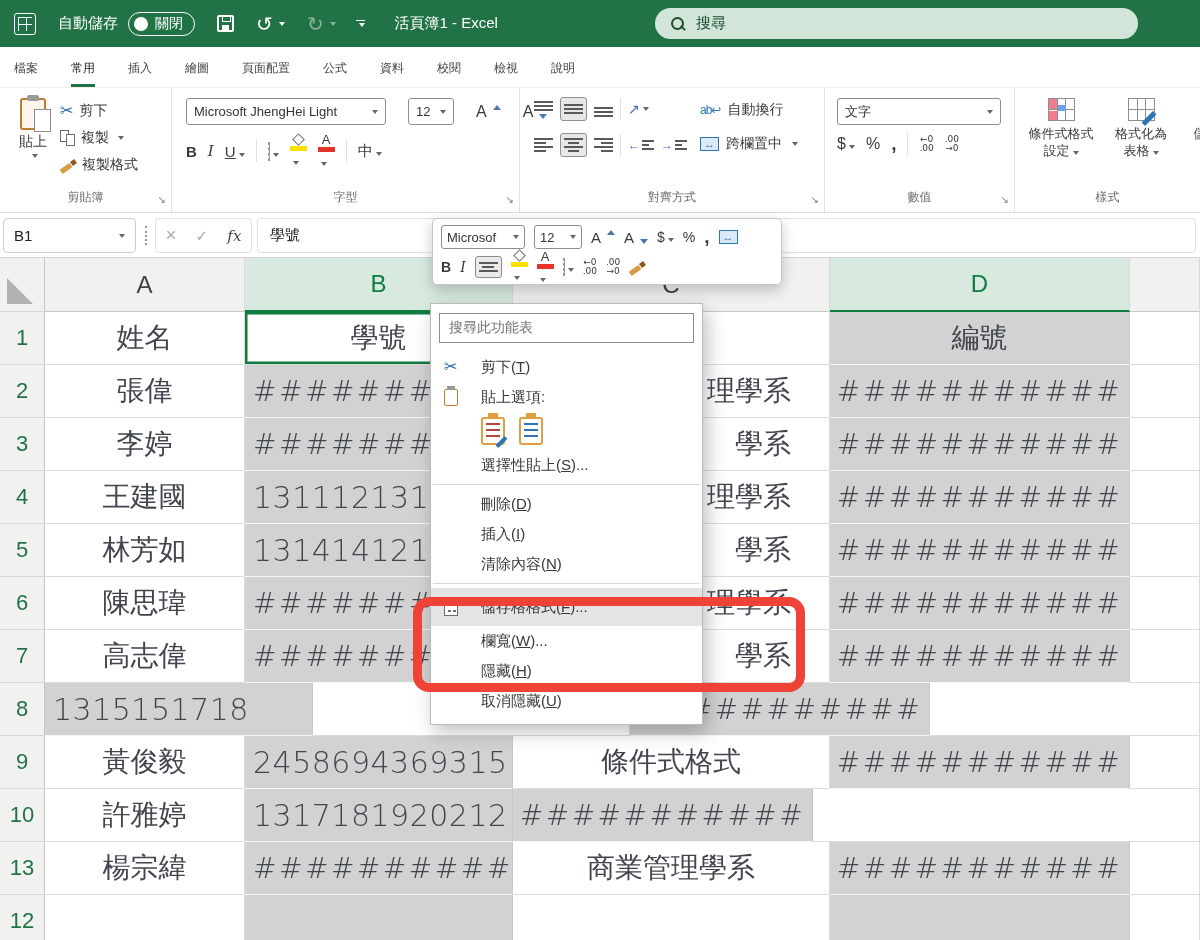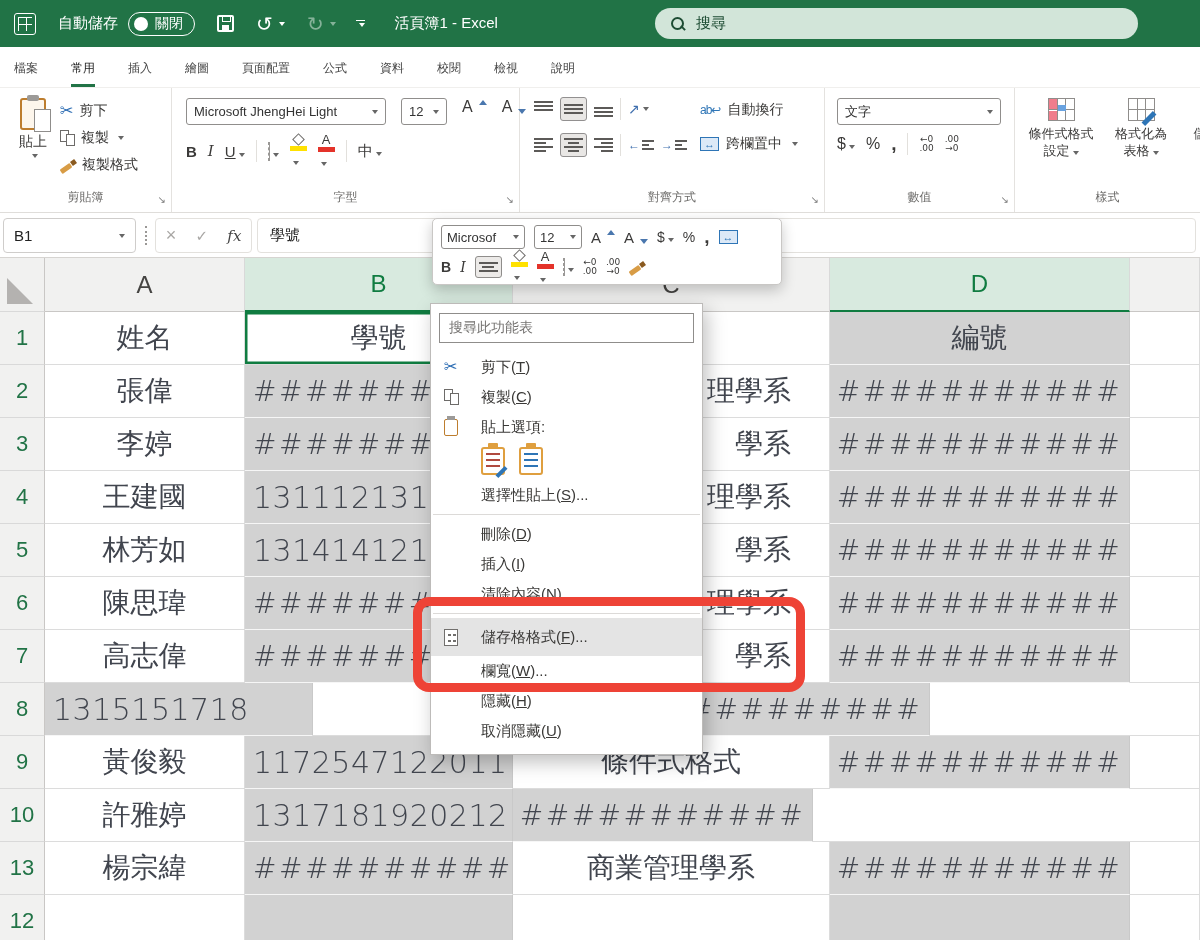--- a/index.html
+++ b/index.html
@@ -65,21 +65,21 @@
   .clip-rows{position:absolute;left:60px;top:14px;display:flex;flex-direction:column;gap:9px}
   .ic-cut{color:#2b6cb3;font-size:16px;line-height:1}
   .ic-copy{position:relative;width:15px;height:16px}
   .ic-copy i{position:absolute;left:0;top:0;width:9px;height:12px;border:1.3px solid #6d6b69;background:#fff}
   .ic-copy b{position:absolute;right:0;bottom:0;width:9px;height:12px;border:1.3px solid #6d6b69;background:#fff}
   .ic-brush{width:16px;height:15px;position:relative}
   .ic-brush:before{content:"";position:absolute;left:0;top:8px;width:12px;height:5px;background:#d89c45;transform:rotate(-35deg);border-radius:1px}
   .ic-brush:after{content:"";position:absolute;right:0;top:2px;width:5px;height:5px;background:#8a5a1f;transform:rotate(-35deg)}
 
   
-  .f-row1{position:absolute;left:14px;top:10px;display:flex;align-items:flex-start;gap:15px}
+  .f-row1{position:absolute;left:14px;top:10px;display:flex;align-items:center;gap:22px}
   .combo{height:27px;border:1px solid #908e8c;border-radius:3px;background:#fff;display:flex;
     align-items:center;justify-content:space-between;padding:0 7px;font-size:13px;color:#333;gap:6px}
   .combo-font{width:200px}.combo-size{width:46px}
   .fA{font-size:16px;color:#3b3a39}
   .tri-up{width:0;height:0;border-left:4px solid transparent;border-right:4px solid transparent;border-bottom:5px solid #4a77ae;margin-bottom:9px}
   .tri-dn{width:0;height:0;border-left:4px solid transparent;border-right:4px solid transparent;border-top:5px solid #4a77ae;margin-top:9px}
   .f-row2{position:absolute;left:14px;top:45px;display:flex;align-items:center;gap:11px;font-size:15px;color:#3b3a39}
   .bB{font-weight:700}.bI{font-style:italic;font-family:"DejaVu Serif",serif}.bU{text-decoration:underline}
   .ic-borders{width:15px;height:15px;border:1px dashed #9a9896;position:relative}
   .ic-borders:before{content:"";position:absolute;left:50%;top:0;bottom:0;width:1px;background:#9a9896}
@@ -525,21 +525,21 @@
       <div class="srow">
         <div class="rowhdr">8</div>
         <div class="cell col-B sel num al">1315151718</div>
         <div class="cell col-C clipr">學系</div>
         <div class="cell col-D sel hash">###########</div>
         <div class="cell col-E"></div>
       </div>
       <div class="srow">
         <div class="rowhdr">9</div>
         <div class="cell col-A">黃俊毅</div>
-        <div class="cell col-B sel num al">1172547122011</div>
+        <div class="cell col-B sel num al">2458694369315</div>
         <div class="cell col-C">條件式格式</div>
         <div class="cell col-D sel hash">###########</div>
         <div class="cell col-E"></div>
       </div>
       <div class="srow">
         <div class="rowhdr">10</div>
         <div class="cell col-A">許雅婷</div>
         <div class="cell col-B sel num al">1317181920212</div>
         <div class="cell col-D sel hash">###########</div>
         <div class="cell col-E"></div>
@@ -621,29 +621,20 @@
         <span>搜尋此功能表</span>
       </div>
       <div class="menu-item">
         <span class="mi-slot">
           <span class="ic-cut">✂</span>
         </span>
         <span class="mi-label">剪下(<u>T</u>)</span>
       </div>
       <div class="menu-item">
         <span class="mi-slot">
-          <span class="ic-copy">
-            <i></i>
-            <b></b>
-          </span>
-        </span>
-        <span class="mi-label">複製(<u>C</u>)</span>
-      </div>
-      <div class="menu-item">
-        <span class="mi-slot">
           <span class="ic-clipb">
             <i></i>
           </span>
         </span>
         <span class="mi-label">貼上選項:</span>
       </div>
       <div class="paste-row">
         <span class="paste-opt po-fmt">
           <i></i>
         </span>

